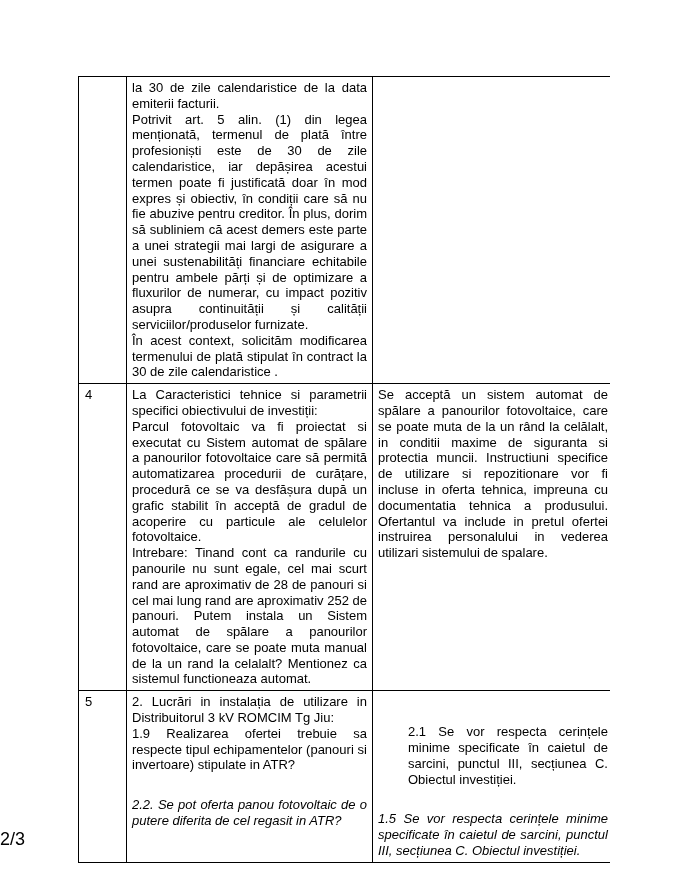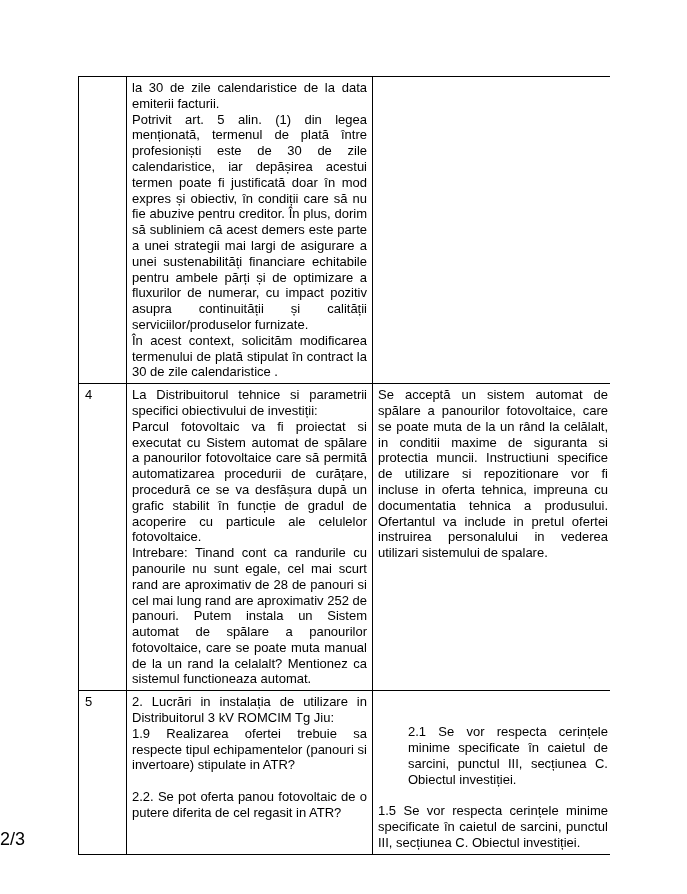--- a/index.html
+++ b/index.html
@@ -33,21 +33,21 @@
   }
   td.num-cell { padding-left: 6px; }
   tr.row-a { height: 297px; }
   tr.row-b { height: 277px; }
   tr.row-c { height: 154px; }
   p.para {
     text-align: justify;
     margin: 0;
   }
   p.bold { font-weight: 400; }
-  p.gap-before { margin-top: 16px; }
+  p.gap-before { margin-top: 24px; font-style: italic; }
   p.answer-offset { margin-top: 30px; margin-left: 30px; }
   .page-footer {
     position: absolute;
     top: 831px;
     left: 0;
     width: 613px;
     text-align: left;
     font-size: 18px;
     line-height: 16px;
   }
@@ -71,22 +71,22 @@
           <p class="para">la 30 de zile calendaristice de la data emiterii facturii.</p>
           <p class="para">Potrivit art. 5 alin. (1) din legea menționată, termenul de plată între profesioniști este de 30 de zile calendaristice, iar depășirea acestui termen poate fi justificată doar în mod expres și obiectiv, în condiții care să nu fie abuzive pentru creditor. În plus, dorim să subliniem că acest demers este parte a unei strategii mai largi de asigurare a unei sustenabilități financiare echitabile pentru ambele părți și de optimizare a fluxurilor de numerar, cu impact pozitiv asupra continuității și calității serviciilor/produselor furnizate.</p>
           <p class="para bold">În acest context, solicităm modificarea termenului de plată stipulat în contract la 30 de zile calendaristice .</p>
         </td>
         <td class="cell"></td>
       </tr>
 
       <tr class="row-b">
         <td class="cell num-cell">4</td>
         <td class="cell">
-          <p class="para">La Distribuitorul tehnice si parametrii specifici obiectivului de investiții:</p>
-          <p class="para">Parcul fotovoltaic va fi proiectat si executat cu Sistem automat de spălare a panourilor fotovoltaice care să permită automatizarea procedurii de curățare, procedură ce se va desfășura după un grafic stabilit în funcție de gradul de acoperire cu particule ale celulelor fotovoltaice.</p>
+          <p class="para">La Caracteristici tehnice si parametrii specifici obiectivului de investiții:</p>
+          <p class="para">Parcul fotovoltaic va fi proiectat si executat cu Sistem automat de spălare a panourilor fotovoltaice care să permită automatizarea procedurii de curățare, procedură ce se va desfășura după un grafic stabilit în acceptă de gradul de acoperire cu particule ale celulelor fotovoltaice.</p>
           <p class="para">Intrebare: Tinand cont ca randurile cu panourile nu sunt egale, cel mai scurt rand are aproximativ de 28 de panouri si cel mai lung rand are aproximativ 252 de panouri. Putem instala un Sistem automat de spălare a panourilor fotovoltaice, care se poate muta manual de la un rand la celalalt? Mentionez ca sistemul functioneaza automat.</p>
         </td>
         <td class="cell">
           <p class="para">Se acceptă un sistem automat de spălare a panourilor fotovoltaice, care se poate muta de la un rând la celălalt, in conditii maxime de siguranta si protectia muncii. Instructiuni specifice de utilizare si repozitionare vor fi incluse in oferta tehnica, impreuna cu documentatia tehnica a produsului. Ofertantul va include in pretul ofertei instruirea personalului in vederea utilizari sistemului de spalare.</p>
         </td>
       </tr>
 
       <tr class="row-c">
         <td class="cell num-cell">5</td>
         <td class="cell">

